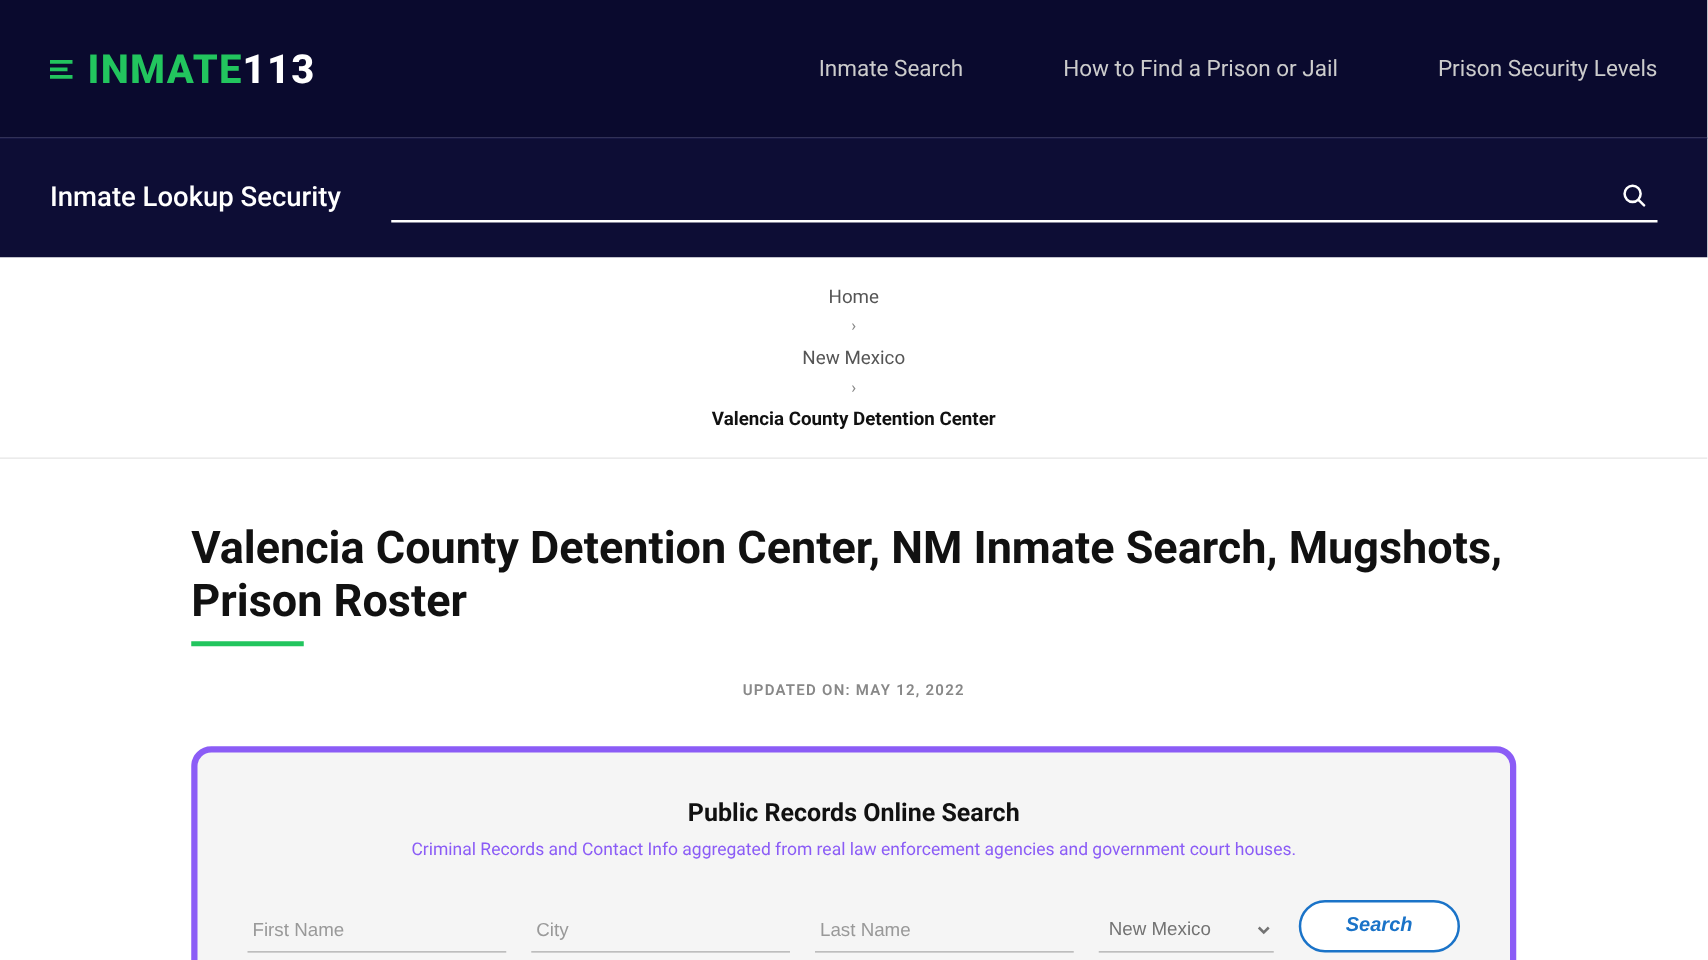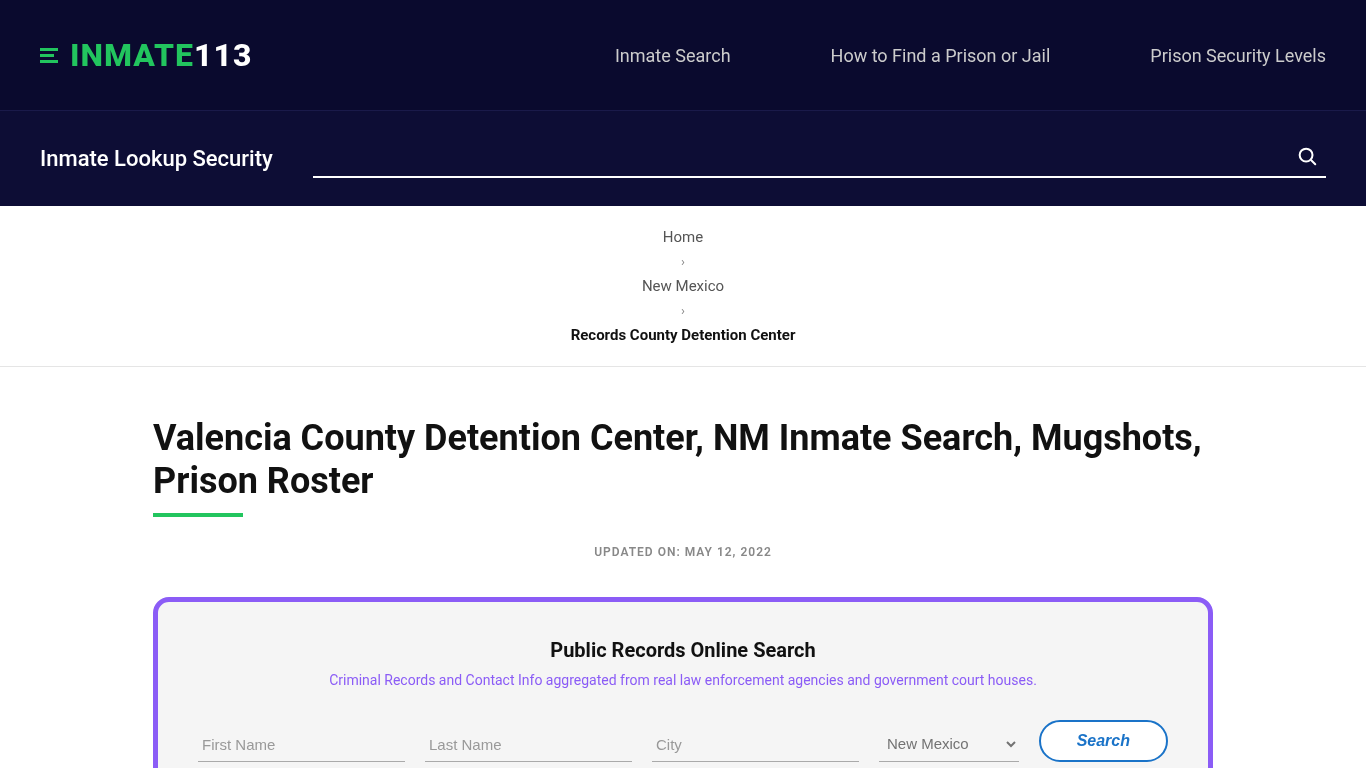--- a/index.html
+++ b/index.html
@@ -35,21 +35,21 @@
     .logo-icon span:nth-child(3) { width: 18px; }
     .logo-text {
       font-size: 32px;
       font-weight: 800;
       color: #fff;
       letter-spacing: 1px;
     }
     .logo-text span { color: #22c55e; }
     .nav-links {
       display: flex;
-      gap: 100px;
+      gap: 80px;
       list-style: none;
     }
     .nav-links a {
       color: #ccc;
       text-decoration: none;
       font-size: 18px;
       font-weight: 400;
       white-space: nowrap;
     }
 
@@ -231,41 +231,41 @@
     </button>
   </div>
 </div>
 
 <div class="breadcrumb-bar">
   <nav class="breadcrumb">
     <a href="#">Home</a>
     <span class="breadcrumb-sep">›</span>
     <a href="#">New Mexico</a>
     <span class="breadcrumb-sep">›</span>
-    <span class="breadcrumb-current">Records County Detention Center</span>
+    <span class="breadcrumb-current">Valencia County Detention Center</span>
   </nav>
 </div>
 
 <div class="main-content">
   <h1 class="page-title">Valencia County Detention Center, NM Inmate Search, Mugshots, Prison Roster</h1>
   <div class="title-underline"></div>
   <p class="updated-text">UPDATED ON: MAY 12, 2022</p>
 
   <div class="public-records-box">
     <div class="public-records-title">Public Records Online Search</div>
     <div class="public-records-desc">Criminal Records and Contact Info aggregated from real law enforcement agencies and government court houses.</div>
     <div class="search-form-row">
       <div class="form-field">
         <input type="text" placeholder="First Name" style="">
       </div>
       <div class="form-field">
+        <input type="text" placeholder="City" style="">
+      </div>
+      <div class="form-field">
         <input type="text" placeholder="Last Name" style="">
-      </div>
-      <div class="form-field">
-        <input type="text" placeholder="City" style="">
       </div>
       <div class="form-field">
         <select id="state-select"><option value="Alabama">Alabama</option><option value="Alaska">Alaska</option><option value="Arizona">Arizona</option><option value="Arkansas">Arkansas</option><option value="California">California</option><option value="Colorado">Colorado</option><option value="Connecticut">Connecticut</option><option value="Delaware">Delaware</option><option value="Florida">Florida</option><option value="Georgia">Georgia</option><option value="Hawaii">Hawaii</option><option value="Idaho">Idaho</option><option value="Illinois">Illinois</option><option value="Indiana">Indiana</option><option value="Iowa">Iowa</option><option value="Kansas">Kansas</option><option value="Kentucky">Kentucky</option><option value="Louisiana">Louisiana</option><option value="Maine">Maine</option><option value="Maryland">Maryland</option><option value="Massachusetts">Massachusetts</option><option value="Michigan">Michigan</option><option value="Minnesota">Minnesota</option><option value="Mississippi">Mississippi</option><option value="Missouri">Missouri</option><option value="Montana">Montana</option><option value="Nebraska">Nebraska</option><option value="Nevada">Nevada</option><option value="New Hampshire">New Hampshire</option><option value="New Jersey">New Jersey</option><option value="New Mexico" selected="">New Mexico</option><option value="New York">New York</option><option value="North Carolina">North Carolina</option><option value="North Dakota">North Dakota</option><option value="Ohio">Ohio</option><option value="Oklahoma">Oklahoma</option><option value="Oregon">Oregon</option><option value="Pennsylvania">Pennsylvania</option><option value="Rhode Island">Rhode Island</option><option value="South Carolina">South Carolina</option><option value="South Dakota">South Dakota</option><option value="Tennessee">Tennessee</option><option value="Texas">Texas</option><option value="Utah">Utah</option><option value="Vermont">Vermont</option><option value="Virginia">Virginia</option><option value="Washington">Washington</option><option value="West Virginia">West Virginia</option><option value="Wisconsin">Wisconsin</option><option value="Wyoming">Wyoming</option></select>
       </div>
       <button class="search-form-btn">Search</button>
     </div>
   </div>
 </div>
 
 </body></html>

